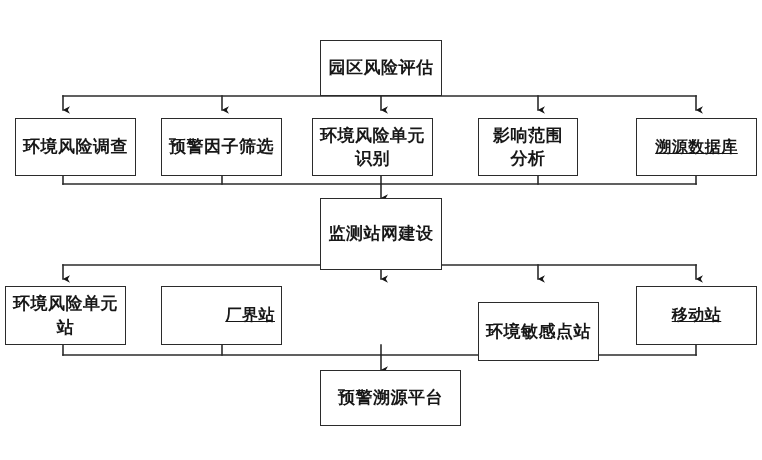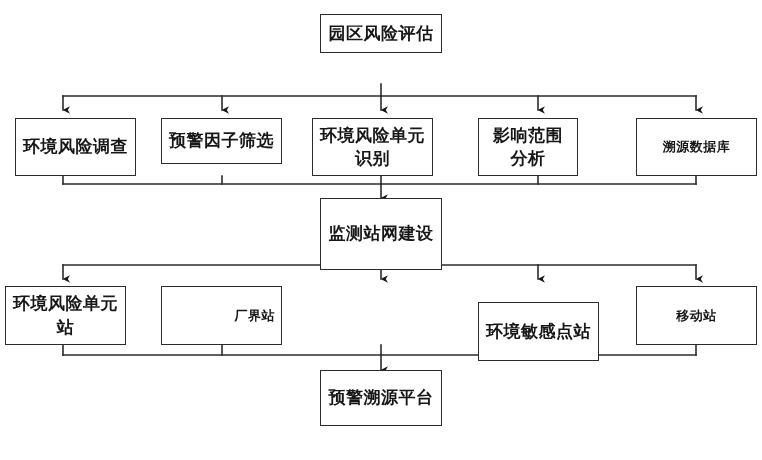--- a/index.html
+++ b/index.html
@@ -35,21 +35,21 @@
     display:block;
     font-size:17px;
     line-height:1.38;
     letter-spacing:0.5px;
     color:#171717;
     padding:0 6px;
     font-weight:600;
     font-family:"Liberation Serif","DejaVu Serif",serif;
   }
   
-  .node.wide .txt{font-size:13px;}
+  .node.wide .txt{font-size:16px;text-decoration:underline;}
 </style>
 </head>
 <body>
 
 <div id="canvas">
 
   <svg id="wires" viewBox="0 0 762 460" width="762" height="460" xmlns="http://www.w3.org/2000/svg">
     <defs>
       <marker id="arw" markerWidth="9" markerHeight="9" refX="4.2" refY="7.6" orient="auto" markerUnits="userSpaceOnUse">
         <path d="M0.4,0.6 L4.2,7.9 L8.0,0.6 L4.2,2.8 Z" fill="#151515"></path>
@@ -83,28 +83,28 @@
       <path d="M63,345 L63,355"></path>
       <path d="M222,345 L222,355"></path>
       <path d="M381,345 L381,355"></path>
       <path d="M538,345 L538,355"></path>
       <path d="M696,345 L696,355"></path>
       <path d="M63,355 L696,355"></path>
       <path d="M381,355 L381,370" marker-end="url(#arw)"></path>
     </g>
   </svg>
 
-  <div class="node" style="left:320px;top:14px;width:122px;height:39px;">
+  <div class="node" style="left:320px;top:40px;width:122px;height:56px;">
     <span class="txt">园区风险评估</span>
   </div>
 
   <div class="node" style="left:15px;top:118px;width:121px;height:58px;">
     <span class="txt">环境风险调查</span>
   </div>
-  <div class="node" style="left:161px;top:118px;width:121px;height:46px;">
+  <div class="node" style="left:161px;top:118px;width:121px;height:58px;">
     <span class="txt">预警因子筛选</span>
   </div>
   <div class="node" style="left:312px;top:118px;width:121px;height:58px;">
     <span class="txt">环境风险单元识别</span>
   </div>
   <div class="node" style="left:478px;top:118px;width:100px;height:58px;">
     <span class="txt">影响范围分析</span>
   </div>
   <div class="node wide" style="left:636px;top:118px;width:121px;height:58px;">
     <span class="txt">溯源数据库</span>
@@ -120,17 +120,17 @@
   <div class="node wide" style="left:161px;top:286px;width:121px;height:59px;justify-content:flex-end;">
     <span class="txt">厂界站</span>
   </div>
   <div class="node" style="left:478px;top:286px;width:121px;height:59px;margin-top:16px;">
     <span class="txt">环境敏感点站</span>
   </div>
   <div class="node wide" style="left:636px;top:286px;width:121px;height:59px;">
     <span class="txt">移动站</span>
   </div>
 
-  <div class="node" style="left:320px;top:370px;width:122px;height:56px;">
+  <div class="node" style="left:320px;top:370px;width:141px;height:56px;">
     <span class="txt">预警溯源平台</span>
   </div>
 
 </div>
 
 </body></html>

